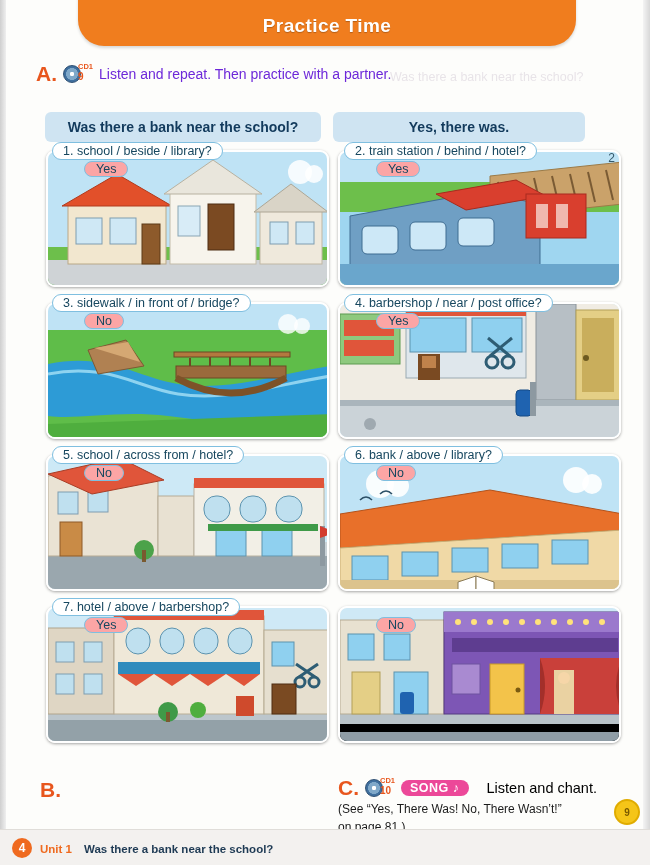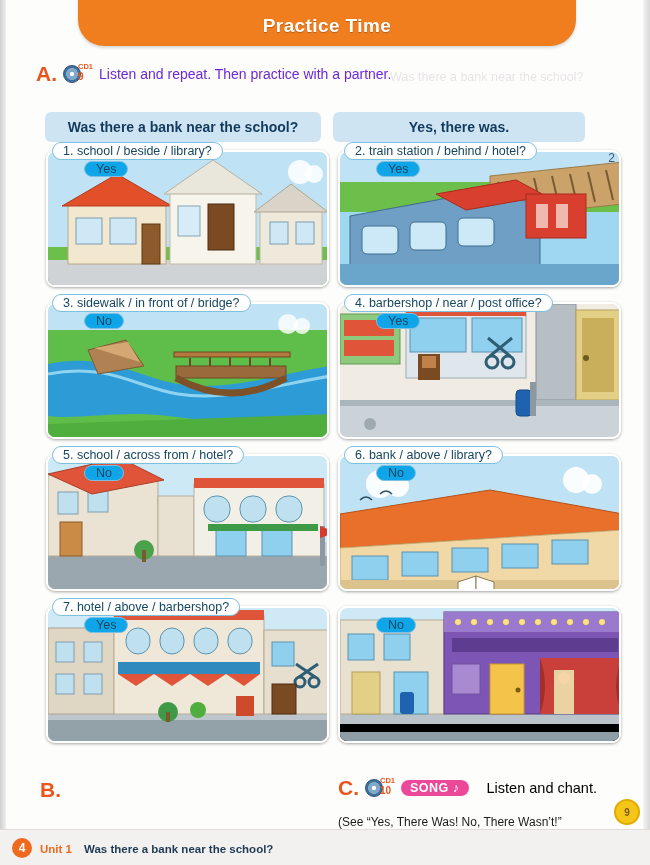--- a/index.html
+++ b/index.html
@@ -152,21 +152,21 @@
     border-radius: 13px;
     padding: 1px 10px;
     font-size: 12.5px;
     color: #17475f;
     white-space: nowrap;
   }
   .answer {
     position: absolute;
     left: 38px; top: 19px;
     z-index: 4;
-    background: #0ea5e9;
+    background: #fca5a5;
     border: 1.5px solid #7fbfe0;
     border-radius: 12px;
     padding: 0px 11px;
     font-size: 12.5px;
     color: #17475f;
   }
   .corner-num {
     position: absolute;
     right: 6px; top: 9px;
     z-index: 5;
@@ -196,21 +196,21 @@
   }
   .song-pill {
     background: #ec4899;
     color: #ffffff;
     font-size: 12.5px;
     font-weight: bold;
     border-radius: 10px;
     padding: 1px 9px;
     letter-spacing: .5px;
   }
-  .sec-c-note { font-size: 12px; color: #1b1b1b; margin-top: 15px; line-height: 14px; }
+  .sec-c-note { font-size: 12px; color: #1b1b1b; margin-top: 2px; line-height: 14px; }
 
   
   .footer-bar {
     position: absolute;
     left: 0; bottom: 0; width: 650px; height: 36px;
     background: #f3f1ef;
     border-top: 1px solid #e0ddd9;
   }
   .footer-circle {
     position: absolute;

